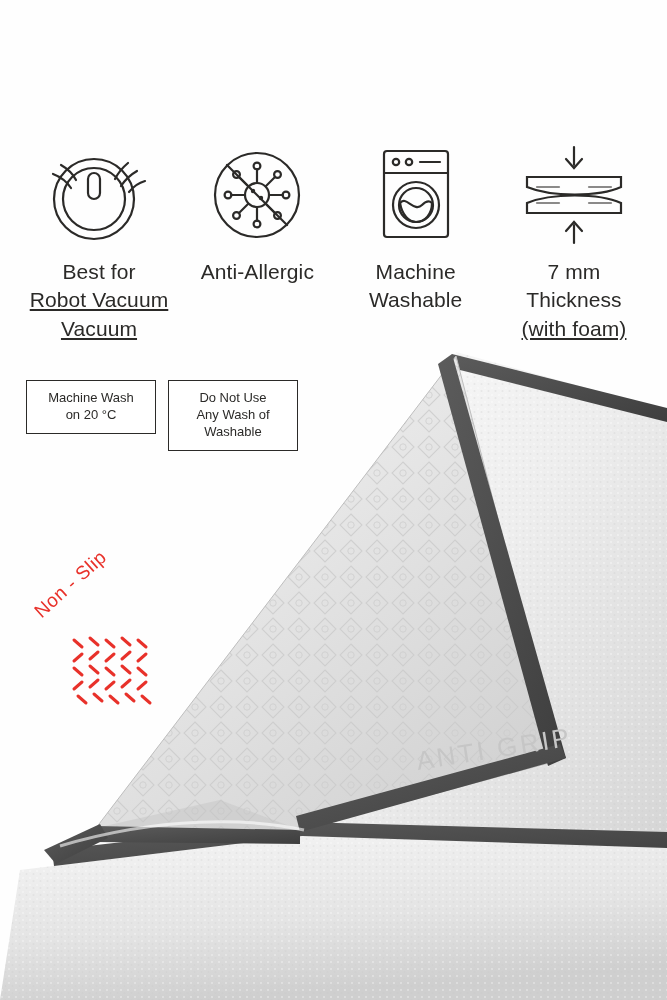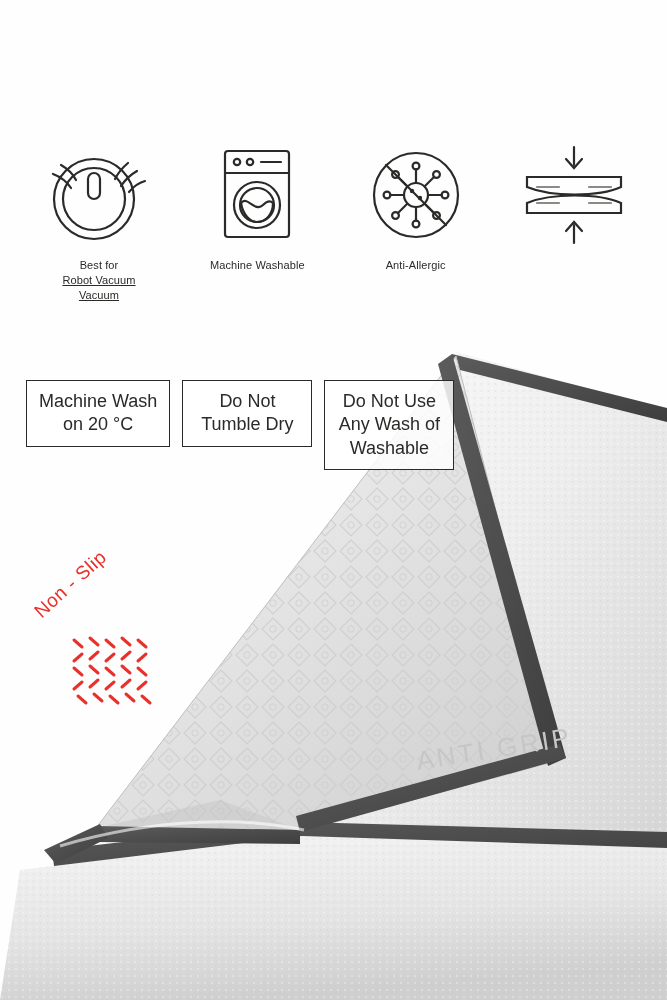--- a/index.html
+++ b/index.html
@@ -53,42 +53,42 @@
   }
   .feature .glyph {
     height: 110px;
     display: flex;
     align-items: center;
     justify-content: center;
   }
   .feature .caption {
     margin-top: 8px;
     text-align: center;
-    font-size: 11px;
+    font-size: 21px;
     line-height: 1.35;
     color: #2b2a28;
     letter-spacing: .1px;
   }
   .feature .caption .l2 { display: block; text-decoration: underline; }
 
   
   .care-row {
     position: absolute;
     left: 26px;
     top: 380px;
     display: flex;
     gap: 12px;
     align-items: flex-start;
   }
   .care-box {
     border: 1.4px solid #2b2a28;
     background: rgba(255,255,255,0.82);
     padding: 9px 12px;
     text-align: center;
-    font-size: 18px;
+    font-size: 13px;
     line-height: 1.3;
     color: #2b2a28;
     min-width: 104px;
   }
   .care-box span { display: block; white-space: nowrap; }
 
   
   .nonslip {
     position: absolute;
     left: 28px;
@@ -205,39 +205,20 @@
       <div class="caption">
         <span>Best for</span>
         <span class="l2">Robot Vacuum</span>
         <span class="l2">Vacuum</span>
       </div>
     </div>
 
     <div class="feature">
       <div class="glyph">
         <svg width="108" height="104" viewBox="0 0 108 104" xmlns="http://www.w3.org/2000/svg" fill="none" stroke="#2b2a28" stroke-width="2.2" stroke-linecap="round">
-          <rect x="22" y="8" width="64" height="86" rx="3"></rect>
-          <line x1="22" y1="30" x2="86" y2="30"></line>
-          <circle cx="34" cy="19" r="3.2"></circle>
-          <circle cx="47" cy="19" r="3.2"></circle>
-          <line x1="58" y1="19" x2="78" y2="19"></line>
-          <circle cx="54" cy="62" r="23"></circle>
-          <circle cx="54" cy="62" r="17"></circle>
-          <path d="M38 60 C44 52 52 70 60 62 C65 57 68 58 70 60"></path>
-          <path d="M38 60 C40 72 47 79 54 79 C63 79 70 71 70 60"></path>
-        </svg>
-      </div>
-      <div class="caption">
-        <span>Machine Washable</span>
-      </div>
-    </div>
-
-    <div class="feature">
-      <div class="glyph">
-        <svg width="108" height="104" viewBox="0 0 108 104" xmlns="http://www.w3.org/2000/svg" fill="none" stroke="#2b2a28" stroke-width="2.2" stroke-linecap="round">
           <circle cx="54" cy="52" r="42"></circle>
           <line x1="24" y1="22" x2="84" y2="82"></line>
           <circle cx="54" cy="52" r="12"></circle>
           <circle cx="50" cy="48" r="2.2" fill="#2b2a28" stroke="none"></circle>
           <circle cx="58" cy="55" r="2.2" fill="#2b2a28" stroke="none"></circle>
           <line x1="54" y1="40" x2="54" y2="26"></line>
             <circle cx="54" cy="23" r="3.4"></circle>
           <line x1="66" y1="52" x2="80" y2="52"></line>
             <circle cx="83" cy="52" r="3.4"></circle>
           <line x1="54" y1="64" x2="54" y2="78"></line>
@@ -254,45 +235,64 @@
             <circle cx="33.5" cy="31.5" r="3.4"></circle>
         </svg>
       </div>
       <div class="caption">
         <span>Anti-Allergic</span>
       </div>
     </div>
 
     <div class="feature">
       <div class="glyph">
+        <svg width="108" height="104" viewBox="0 0 108 104" xmlns="http://www.w3.org/2000/svg" fill="none" stroke="#2b2a28" stroke-width="2.2" stroke-linecap="round">
+          <rect x="22" y="8" width="64" height="86" rx="3"></rect>
+          <line x1="22" y1="30" x2="86" y2="30"></line>
+          <circle cx="34" cy="19" r="3.2"></circle>
+          <circle cx="47" cy="19" r="3.2"></circle>
+          <line x1="58" y1="19" x2="78" y2="19"></line>
+          <circle cx="54" cy="62" r="23"></circle>
+          <circle cx="54" cy="62" r="17"></circle>
+          <path d="M38 60 C44 52 52 70 60 62 C65 57 68 58 70 60"></path>
+          <path d="M38 60 C40 72 47 79 54 79 C63 79 70 71 70 60"></path>
+        </svg>
+      </div>
+      <div class="caption">
+        <span>Machine Washable</span>
+      </div>
+    </div>
+
+    <div class="feature">
+      <div class="glyph">
         <svg width="126" height="104" viewBox="0 0 126 104" xmlns="http://www.w3.org/2000/svg" fill="none" stroke="#2b2a28" stroke-width="2.2" stroke-linecap="round">
           <line x1="63" y1="4" x2="63" y2="22"></line>
           <path d="M55 16 L63 25 L71 16"></path>
           <path d="M16 34 L110 34 L110 44 C88 54 40 54 16 44 Z"></path>
           <path d="M16 70 L110 70 L110 60 C88 50 40 50 16 60 Z"></path>
           <line x1="26" y1="44" x2="48" y2="44" stroke-dasharray="0" opacity="0.55"></line>
           <line x1="26" y1="60" x2="48" y2="60" opacity="0.55"></line>
           <line x1="78" y1="44" x2="100" y2="44" opacity="0.55"></line>
           <line x1="78" y1="60" x2="100" y2="60" opacity="0.55"></line>
           <line x1="63" y1="100" x2="63" y2="82"></line>
           <path d="M55 88 L63 79 L71 88"></path>
         </svg>
       </div>
+      <div class="caption">
+        <span>7 mm Thickness</span>
+        <span class="l2">(with foam)</span>
+      </div>
     </div>
 
   </div>
 
   <div class="care-row">
     <div class="care-box">
       <span>Machine Wash</span>
       <span>on 20 °C</span>
-    </div>
-    <div class="care-box">
-      <span>Do Not</span>
-      <span>Tumble Dry</span>
     </div>
     <div class="care-box">
       <span>Do Not Use</span>
       <span>Any Wash of</span>
       <span>Washable</span>
     </div>
   </div>
 
   <div class="nonslip">
     <div class="label">Non - Slip</div>

